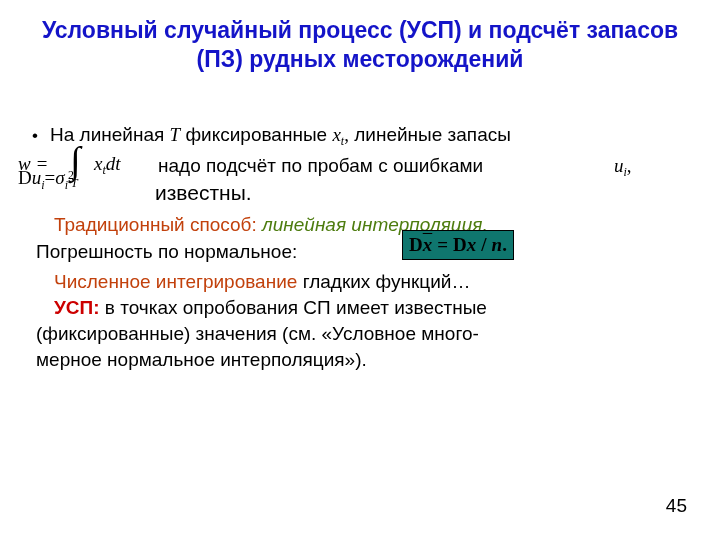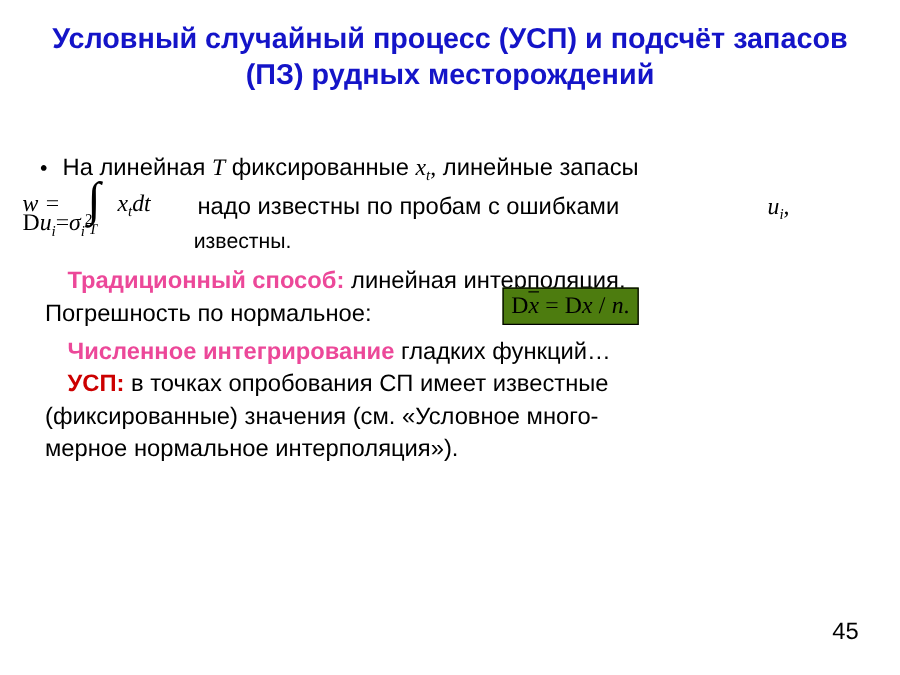--- a/index.html
+++ b/index.html
@@ -47,25 +47,26 @@
   .bullet-line {
     padding-left: 14px;
   }
   .bullet {
     display: inline-block;
     width: 18px;
     color: #000;
     font-size: 17px;
   }
   .blue {
-    color: #ec4899;
-    font-weight: bold;
+    color: #c2410c;
+    font-weight: normal;
   }
   .red {
-    color: #000000;
+    color: #4d7c0f;
+    font-style: italic;
   }
   .redb {
     color: #cc0000;
     font-weight: bold;
   }
   .mi {
     font-family: "Liberation Serif", serif;
     font-style: italic;
     font-size: 19px;
   }
@@ -142,42 +143,43 @@
     left: 0px;
     top: 16px;
     font-family: "Liberation Serif", serif;
     font-size: 20px;
     text-align: center;
   }
   .f-known {
     position: absolute;
     left: 137px;
     top: 33px;
-    font-size: 17px;
+    font-size: 21px;
   }
   .l-trad {
     position: absolute;
     left: 36px;
     top: 90px;
   }
   .l-pogr {
     position: absolute;
     left: 18px;
     top: 117px;
   }
   .boxed {
     position: absolute;
     left: 384px;
     top: 108px;
     border: 1px solid #000000;
     padding: 1px 6px 2px 6px;
     font-family: "Liberation Serif", serif;
     font-size: 20px;
-    background: #4d7c0f;
+    background: #0f766e;
     white-space: nowrap;
+    font-weight: bold;
   }
   .l-chisl {
     position: absolute;
     left: 36px;
     top: 147px;
   }
   .l-usp {
     position: absolute;
     left: 36px;
     top: 173px;
@@ -215,21 +217,21 @@
       <span>фиксированные</span>
       <span class="mi">x</span><span class="sub">t</span><span class="mr">,</span>
       <span>линейные запасы</span>
     </div>
 
     <div class="formula-block">
       <span class="f-w"><span class="mi">w =</span></span>
       <span class="f-int mr">∫</span>
       <span class="f-int-sub">T</span>
       <span class="f-xdt"><span class="mi">x</span><span class="sub">t</span><span class="mi">dt</span></span>
-      <span class="f-text1">надо известны по пробам с ошибками</span>
+      <span class="f-text1">надо подсчёт по пробам с ошибками</span>
       <span class="f-ui"><span class="mi">u</span><span class="sub">i</span><span class="mr">,</span></span>
       <span class="f-du"><span class="mr">D</span><span class="mi">u</span><span class="sub">i</span><span class="mr">=</span><span class="mi">σ</span><span class="sub">i</span><span class="sup">2</span></span>
       <span class="f-known">известны.</span>
     </div>
 
     <div class="line l-trad">
       <span class="blue">Традиционный способ:</span>
       <span class="red">линейная интерполяция,</span>
     </div>
 

